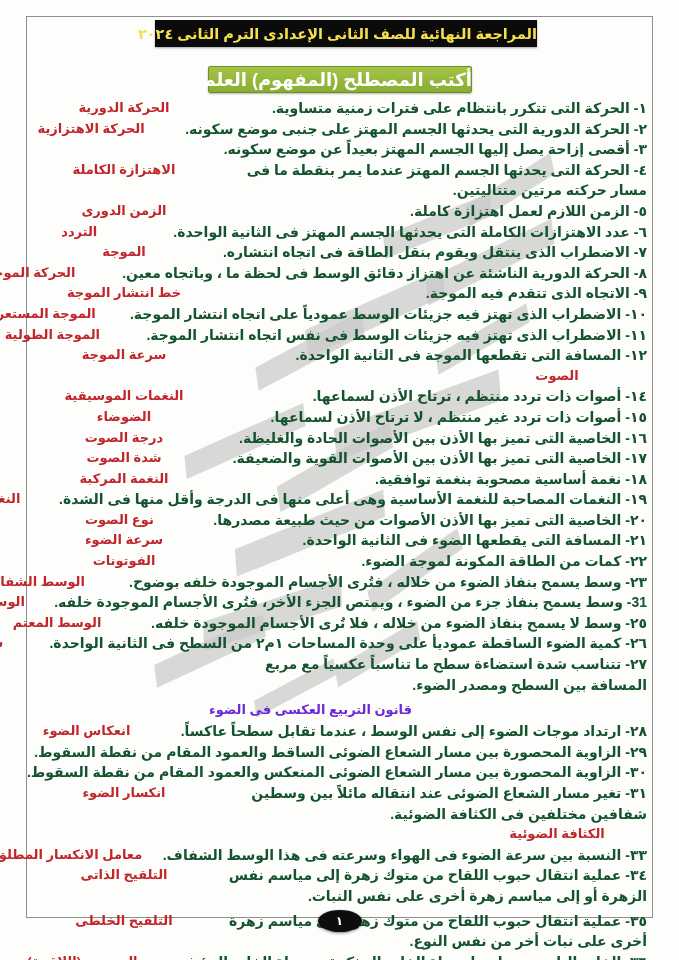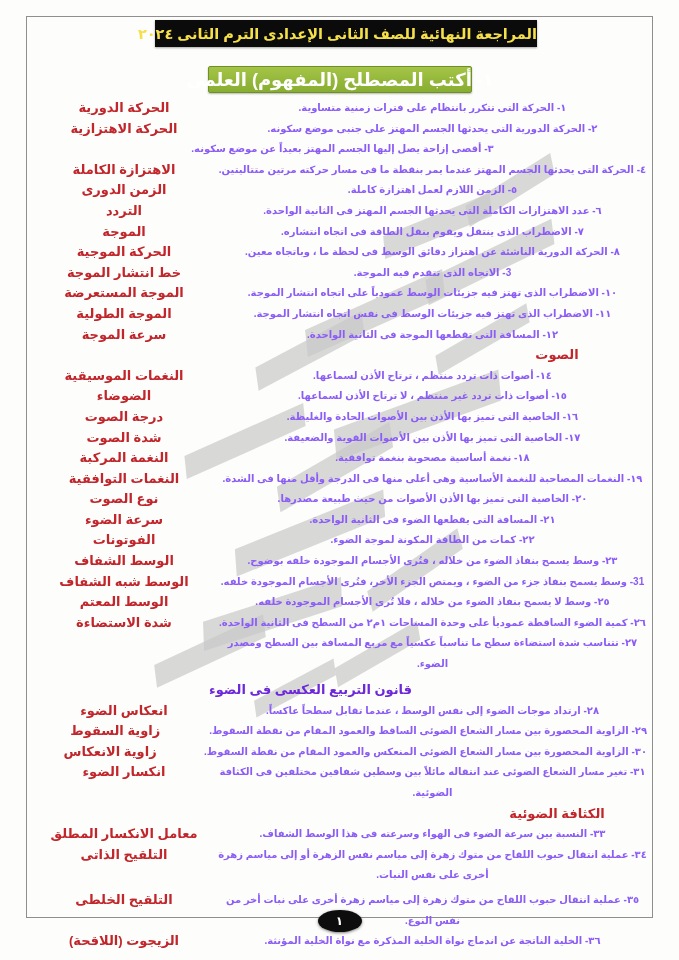--- a/index.html
+++ b/index.html
@@ -92,25 +92,25 @@
   }
   .row{
     position:relative;
     min-height:20.6px;
     display:flex;
     align-items:flex-start;
     justify-content:flex-start;
   }
   .q{
     flex:1 1 auto;
-    text-align:center;
+    text-align:right;
     direction:rtl;
-    color:#8b5cf6;
-    font-weight:bold;
-    font-size:10px;
+    color:#14532d;
+    font-weight:bold;
+    font-size:14px;
     line-height:20.6px;
     white-space:nowrap;
     padding-left:4px;
   }
   .q.wrap{white-space:normal;}
   .ans{
     flex:0 0 auto;
     width:180px;
     text-align:center;
     direction:rtl;
@@ -210,21 +210,21 @@
         </div>
         <div class="row">
           <div class="q">٧- الاضطراب الذى ينتقل ويقوم بنقل الطاقة فى اتجاه انتشاره.</div>
           <div class="ans">الموجة</div>
         </div>
         <div class="row">
           <div class="q">٨- الحركة الدورية الناشئة عن اهتزاز دقائق الوسط فى لحظة ما ، وباتجاه معين.</div>
           <div class="ans">الحركة الموجية</div>
         </div>
         <div class="row">
-          <div class="q">3- الاتجاه الذى تتقدم فيه الموجة.</div>
+          <div class="q">٩- الاتجاه الذى تتقدم فيه الموجة.</div>
           <div class="ans">خط انتشار الموجة</div>
         </div>
         <div class="row">
           <div class="q">١٠- الاضطراب الذى تهتز فيه جزيئات الوسط عمودياً على اتجاه انتشار الموجة.</div>
           <div class="ans">الموجة المستعرضة</div>
         </div>
         <div class="row">
           <div class="q">١١- الاضطراب الذى تهتز فيه جزيئات الوسط فى نفس اتجاه انتشار الموجة.</div>
           <div class="ans">الموجة الطولية</div>
         </div>

